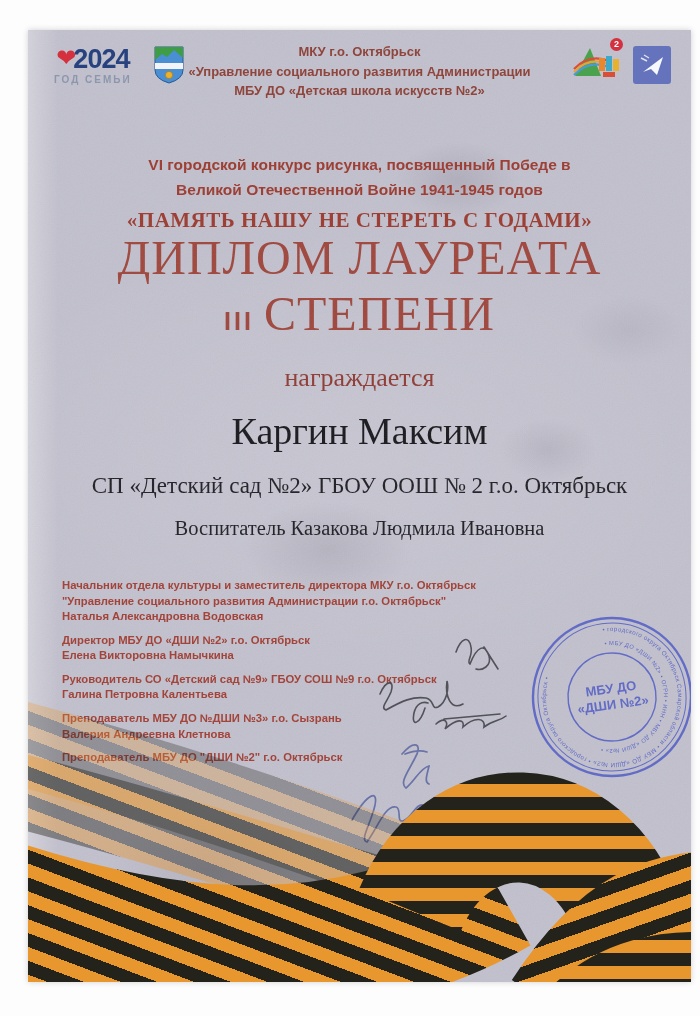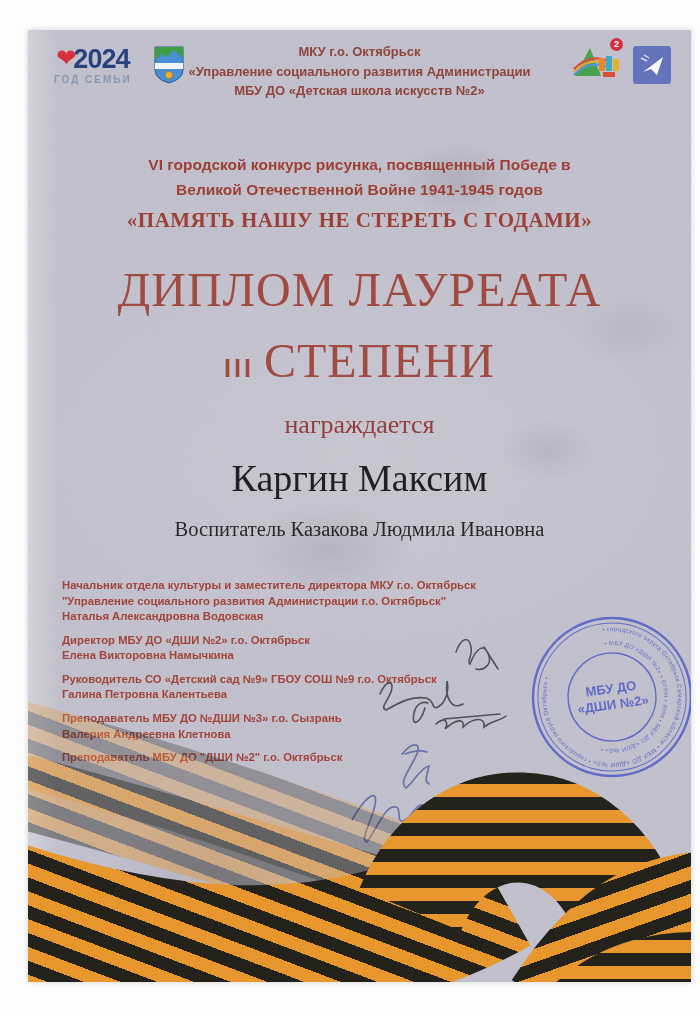--- a/index.html
+++ b/index.html
@@ -34,22 +34,22 @@
          background:#d5303e;color:#fff;font-size:9px;font-weight:bold;text-align:center;line-height:13px;}
   .plogo{width:38px;height:38px;border-radius:3px;background:#6473bb;display:flex;align-items:center;justify-content:center;margin-top:4px;}
 
   
   .contest{margin-top:22px;text-align:center;color:#9c392e;}
   .c-line{font-weight:bold;font-size:15.5px;line-height:1.62;}
   .c-motto{font-family:"Liberation Serif", serif;font-weight:bold;font-size:21px;margin-top:6px;letter-spacing:.5px;}
 
   
   .award{text-align:center;}
-  .dip1{margin-top:32px;font-family:"Liberation Serif", serif;font-size:48px;color:#9f453b;letter-spacing:1px;line-height:1.05;}
-  .dip2{margin-top:20px;font-family:"Liberation Serif", serif;font-size:48px;color:#9f453b;letter-spacing:1px;line-height:1.05;}
+  .dip1{font-family:"Liberation Serif", serif;font-size:48px;color:#9f453b;letter-spacing:1px;line-height:1.05;}
+  .dip2{margin-top:5px;font-family:"Liberation Serif", serif;font-size:48px;color:#9f453b;letter-spacing:1px;line-height:1.05;}
   .roman{font-family:"Liberation Sans", sans-serif;font-size:25px;font-weight:bold;letter-spacing:3px;margin-right:10px;}
   .awarded{margin-top:24px;font-family:"Liberation Serif", serif;font-size:26px;color:#8f3a33;}
   .recipient{margin-top:16px;font-family:"Liberation Serif", serif;font-size:38px;color:#17171c;}
   .institution{margin-top:20px;font-family:"Liberation Serif", serif;font-size:23px;color:#1e1e24;}
   .teacher{margin-top:18px;font-family:"Liberation Serif", serif;font-size:20.5px;color:#1e1e24;}
 
   
   .sigs{position:absolute;left:34px;top:548px;width:480px;color:#a3443a;font-weight:bold;
         font-size:11.3px;line-height:1.38;z-index:3;}
   .sig{margin-bottom:8px;}
@@ -129,20 +129,21 @@
       <div class="c-motto">«ПАМЯТЬ НАШУ НЕ СТЕРЕТЬ С ГОДАМИ»</div>
     </div>
 
     <div class="award">
       <div class="dip1">ДИПЛОМ ЛАУРЕАТА</div>
       <div class="dip2">
         <span class="roman">III</span><span>СТЕПЕНИ</span>
       </div>
       <div class="awarded">награждается</div>
       <div class="recipient">Каргин Максим</div>
+      <div class="institution">СП «Детский сад №2» ГБОУ ООШ № 2 г.о. Октябрьск</div>
       <div class="teacher">Воспитатель Казакова Людмила Ивановна</div>
     </div>
 
     <div class="sigs">
       <div class="sig">
         <div>Начальник отдела культуры и заместитель директора МКУ г.о. Октябрьск</div>
         <div>"Управление социального развития Администрации г.о. Октябрьск"</div>
         <div>Наталья Александровна Водовская</div>
       </div>
       <div class="sig">

